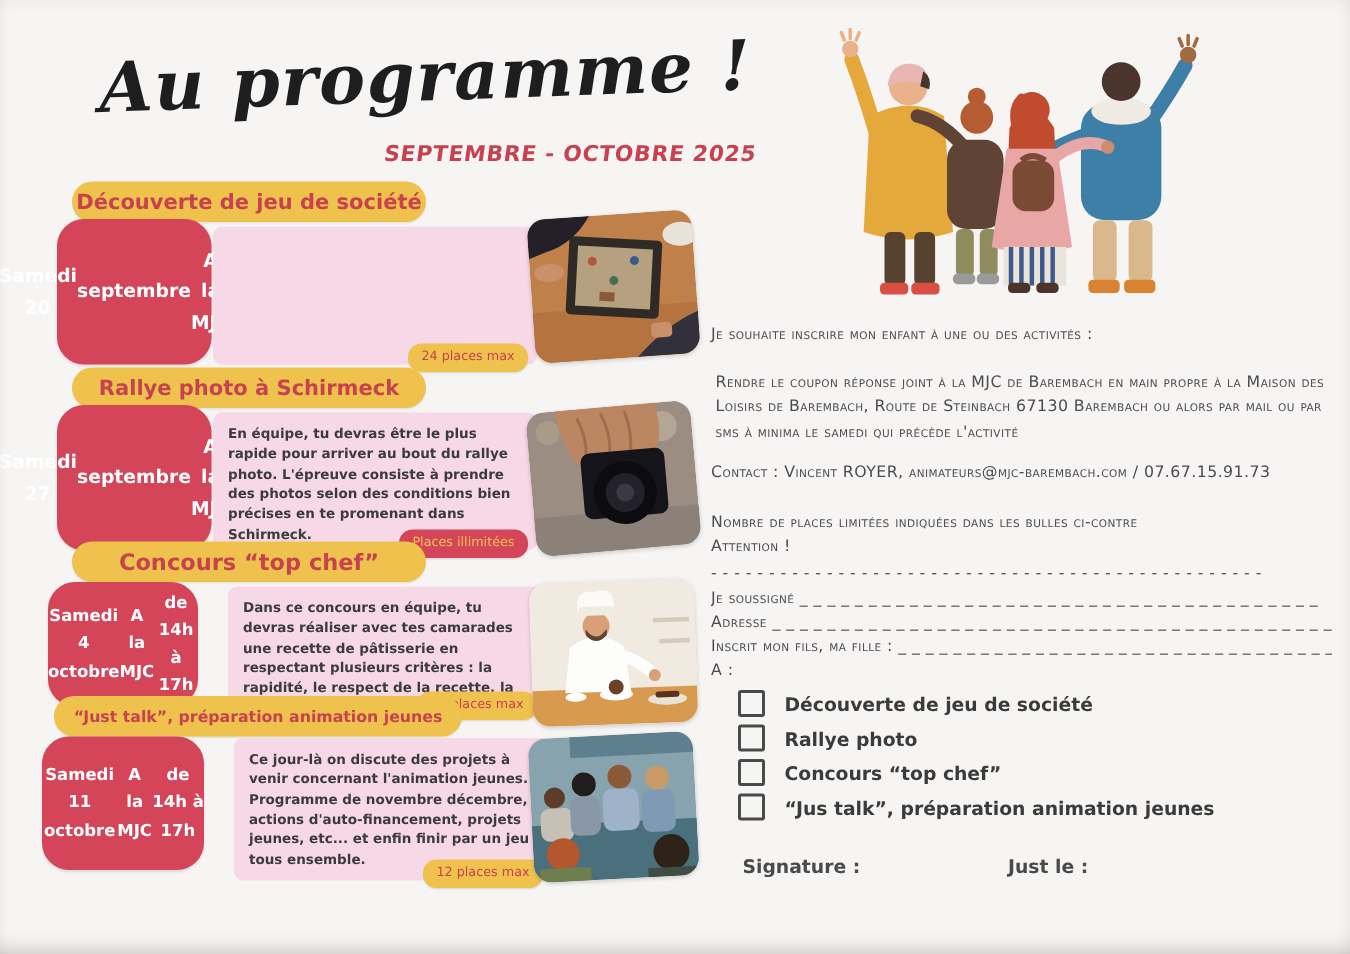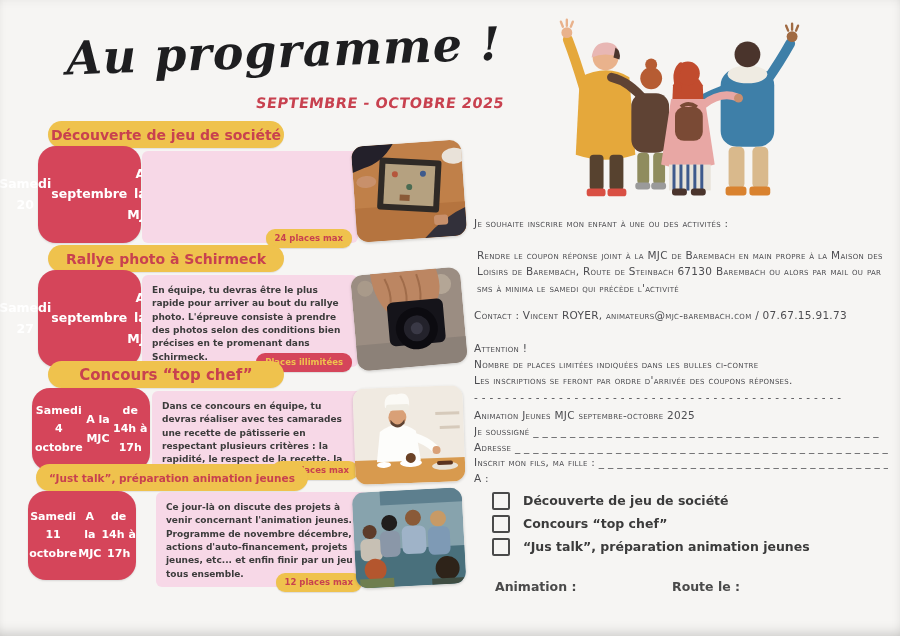--- a/index.html
+++ b/index.html
@@ -51,36 +51,36 @@
   #act3 .pill{font-size:15px}
   #act4 .pill{left:8px;width:272px;font-size:10.5px}
 
   .datebox{
     position:absolute;left:10px;top:25px;width:103px;height:97px;
     background:var(--accent-red);border-radius:18px;color:#fff;
     font-weight:700;font-size:12.5px;line-height:1.65;
     display:flex;flex-direction:row;align-items:center;justify-content:center;
     text-align:center;box-shadow:0 1px 2px rgba(0,0,0,.12);
   }
-  #act3 .datebox{left:4px;top:27px;width:118px;height:83px;font-size:11px;}
+  #act3 .datebox{left:4px;top:27px;width:100px;height:83px;font-size:11px;}
   #act4 .datebox{left:0;top:27px;width:108px;height:89px;font-size:11px;}
 
   .desc{
     position:absolute;left:114px;top:30px;width:216px;height:92px;
     background:var(--panel-pink);border-radius:6px;
     padding:9px 10px 8px;box-sizing:border-box;
     font-size:9px;font-weight:700;color:var(--ink);line-height:1.48;
   }
   #act3 .desc{left:124px;top:30px;width:212px;height:84px}
   #act4 .desc{left:128px;top:28px;width:212px;height:95px}
 
   .badge{
     position:absolute;right:6px;bottom:-5px;
     background:var(--accent-yellow);color:var(--title-red);
-    font-size:8.5px;font-weight:700;padding:3px 9px;border-radius:9px;
+    font-size:8.5px;font-weight:400;padding:3px 9px;border-radius:9px;
     white-space:nowrap;box-shadow:0 1px 1px rgba(0,0,0,.1);
   }
   .badge.red{background:var(--accent-red);color:var(--accent-yellow);}
 
   .photo{
     position:absolute;left:326px;top:22px;width:110px;height:96px;
     border-radius:12px;overflow:hidden;transform:rotate(-4deg);
     box-shadow:0 1px 3px rgba(0,0,0,.18);
   }
   #act2 .photo{transform:rotate(-5deg);top:26px}
@@ -289,25 +289,23 @@
       <path d="M129 150 V176 M136 150 V176 M143 150 V176 M150 150 V176 M157 150 V176" stroke="#3e5a8c" stroke-width="3"></path>
       <rect x="127" y="174" width="15" height="7" rx="3" fill="#4a342c"></rect>
       <rect x="146" y="174" width="15" height="7" rx="3" fill="#4a342c"></rect>
     </svg>
   </div>
 
   <div class="coupon">
     <p class="caps intro">Je souhaite inscrire mon enfant à une ou des activités :</p>
     <p class="caps instructions">Rendre le coupon réponse joint à la MJC de Barembach en main propre à la Maison des Loisirs de Barembach, Route de Steinbach 67130 Barembach ou alors par mail ou par sms à minima le samedi qui précède l'activité</p>
     <p class="caps contact">Contact : Vincent ROYER, animateurs@mjc-barembach.com / 07.67.15.91.73</p>
+    <p class="caps">Nombre de places limitées indiquées dans les bulles ci-contre</p>
     <p class="caps">Attention !</p>
-    <p class="caps">Nombre de places limitées indiquées dans les bulles ci-contre</p>
-    <p class="caps">Les inscriptions se feront par ordre d'arrivée des coupons réponses.</p>
     <p class="caps sep">- - - - - - - - - - - - - - - - - - - - - - - - - - - - - - - - - - - - - - - - - - - - - - - -</p>
-    <p class="caps">Animation Jeunes MJC septembre-octobre 2025</p>
     <p class="caps fieldline">
       <span>Je soussigné</span>
       <span>_ _ _ _ _ _ _ _ _ _ _ _ _ _ _ _ _ _ _ _ _ _ _ _ _ _ _ _ _ _ _ _ _ _ _ _ _ _</span>
     </p>
     <p class="caps fieldline">
       <span>Adresse</span>
       <span>_ _ _ _ _ _ _ _ _ _ _ _ _ _ _ _ _ _ _ _ _ _ _ _ _ _ _ _ _ _ _ _ _ _ _ _ _ _ _ _ _ _</span>
     </p>
     <p class="caps fieldline">
       <span>Inscrit mon fils, ma fille :</span>
@@ -315,27 +313,31 @@
     </p>
     <p class="caps alabel">A :</p>
 
     <div class="options">
       <div class="optrow">
         <span class="cb"></span>
         <span>Découverte de jeu de société</span>
       </div>
       <div class="optrow">
         <span class="cb"></span>
+        <span>Rallye photo</span>
+      </div>
+      <div class="optrow">
+        <span class="cb"></span>
         <span>Concours “top chef”</span>
       </div>
       <div class="optrow">
         <span class="cb"></span>
         <span>“Jus talk”, préparation animation jeunes</span>
       </div>
     </div>
 
     <div class="sigrow">
-      <span class="sig">Animation :</span>
-      <span>Route le :</span>
+      <span class="sig">Signature :</span>
+      <span>Just le :</span>
     </div>
   </div>
 
 </div>
 
 </body></html>

